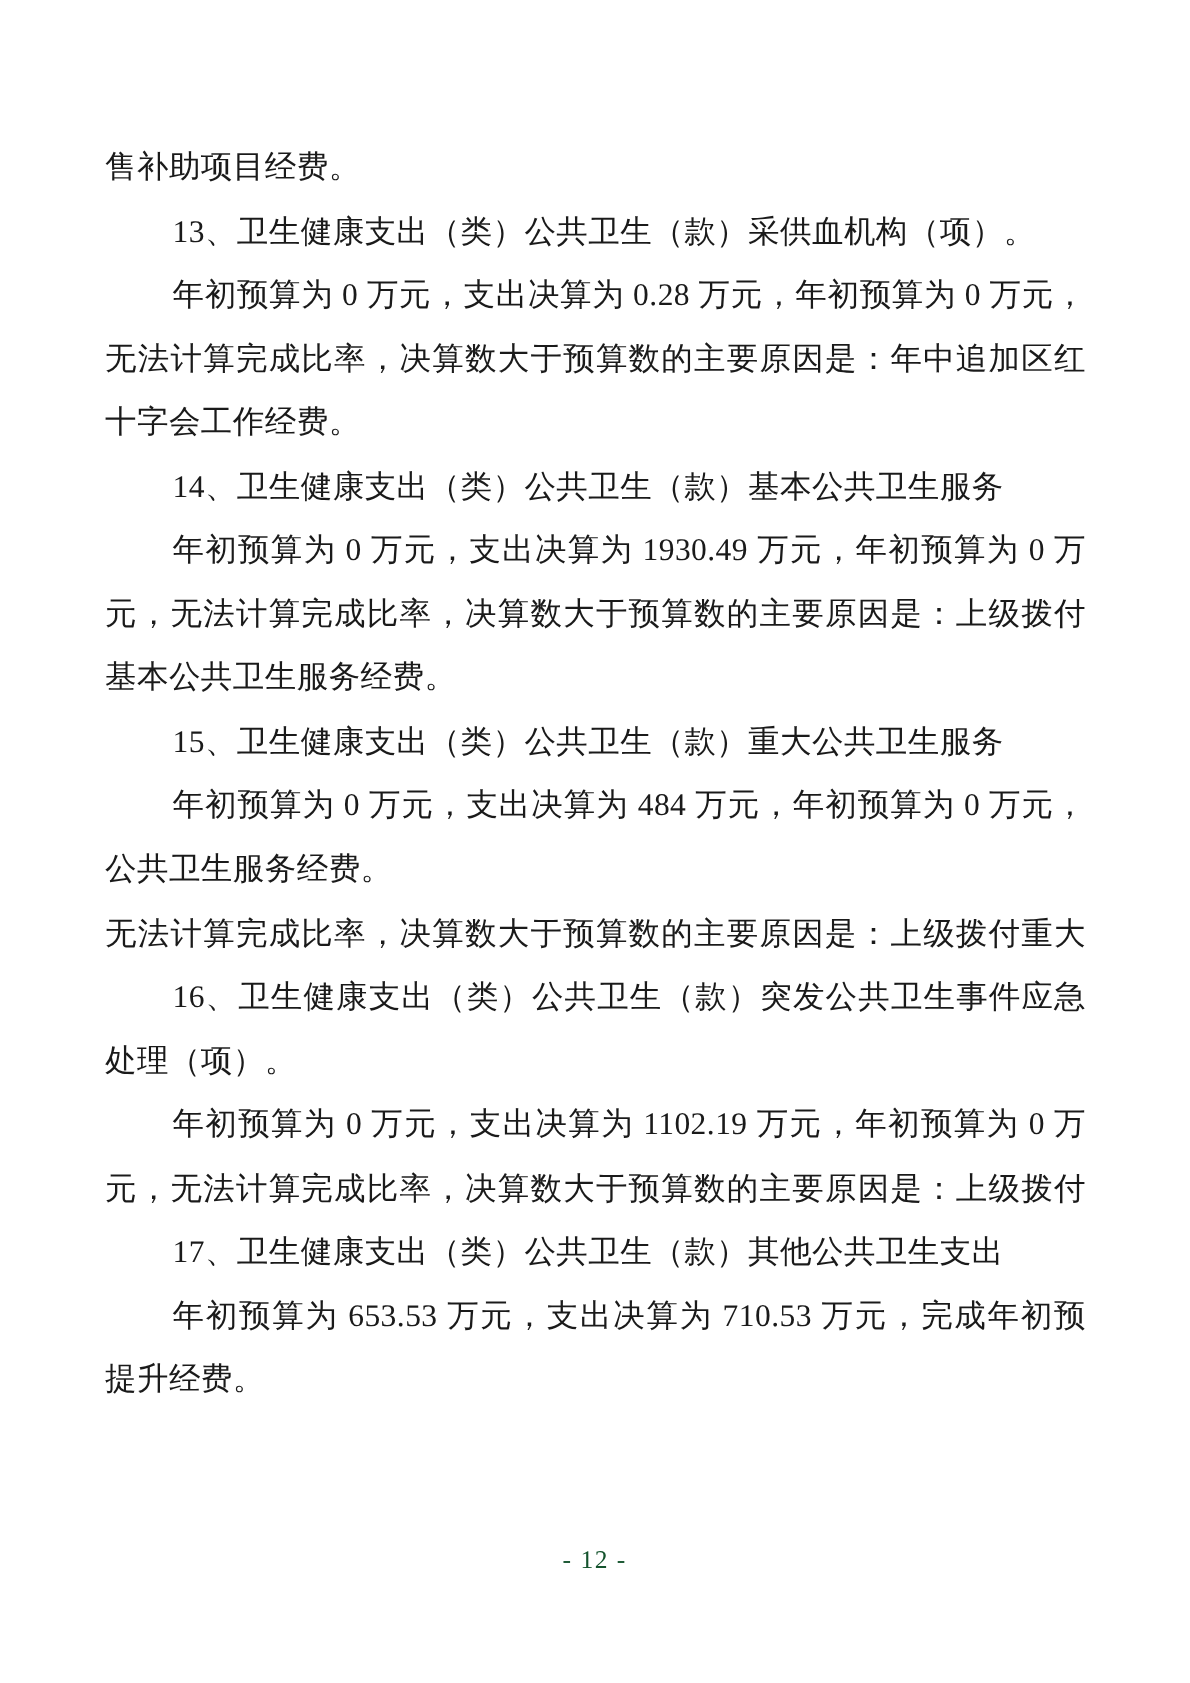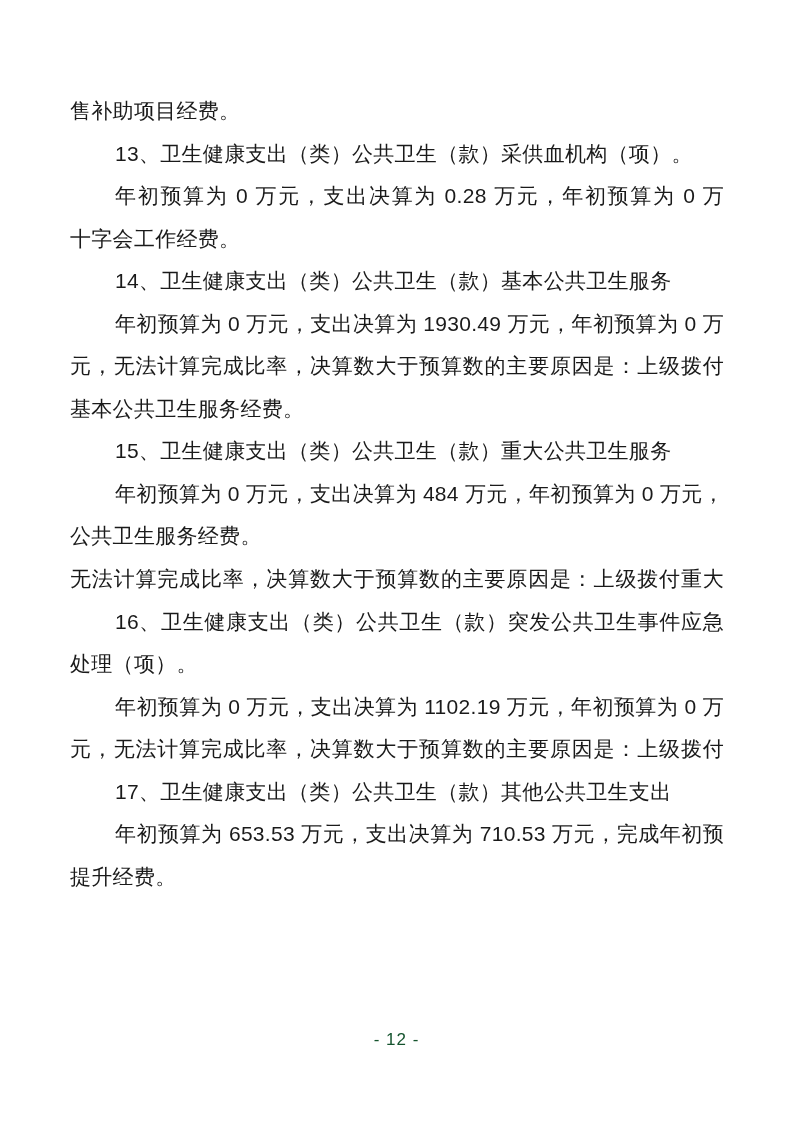--- a/index.html
+++ b/index.html
@@ -6,21 +6,21 @@
     margin: 0;
     padding: 0;
     background: #ffffff;
   }
   .page {
     position: relative;
     width: 793px;
     height: 1122px;
     background: #ffffff;
     overflow: hidden;
-    font-family: Liberation Sans, sans-serif;
+    font-family: Liberation Serif, serif;
     color: #1a1a1a;
   }
   .doc-body {
     position: absolute;
     left: 70px;
     top: 90px;
     width: 654px;
   }
   .line {
     height: 42.55px;
@@ -53,20 +53,21 @@
 </head>
 <body>
 
 <div class="page">
 
   <div class="doc-body">
 
   <div class="line ln-end">售补助项目经费。</div>
       <div class="line ln-first-end">13、卫生健康支出（类）公共卫生（款）采供血机构（项）。</div>
       <div class="line ln-first-full">年初预算为 0 万元，支出决算为 0.28 万元，年初预算为 0 万元，</div>
+      <div class="line ln-full">无法计算完成比率，决算数大于预算数的主要原因是：年中追加区红</div>
       <div class="line ln-end">十字会工作经费。</div>
       <div class="line ln-first-end">14、卫生健康支出（类）公共卫生（款）基本公共卫生服务（项）。</div>
       <div class="line ln-first-full">年初预算为 0 万元，支出决算为 1930.49 万元，年初预算为 0 万</div>
       <div class="line ln-full">元，无法计算完成比率，决算数大于预算数的主要原因是：上级拨付</div>
       <div class="line ln-end">基本公共卫生服务经费。</div>
       <div class="line ln-first-end">15、卫生健康支出（类）公共卫生（款）重大公共卫生服务（项）。</div>
       <div class="line ln-first-full">年初预算为 0 万元，支出决算为 484 万元，年初预算为 0 万元，</div>
       <div class="line ln-end">公共卫生服务经费。</div>
       <div class="line ln-full">无法计算完成比率，决算数大于预算数的主要原因是：上级拨付重大</div>
       <div class="line ln-first-full">16、卫生健康支出（类）公共卫生（款）突发公共卫生事件应急</div>

